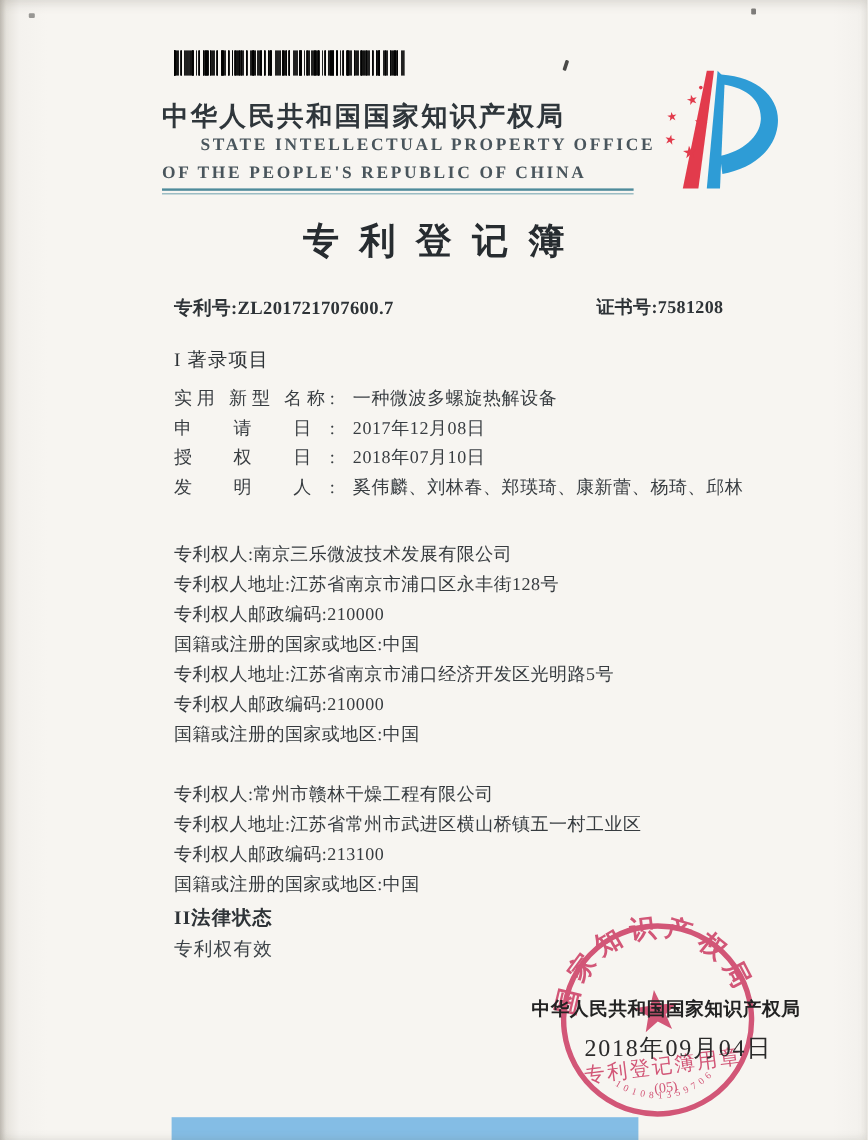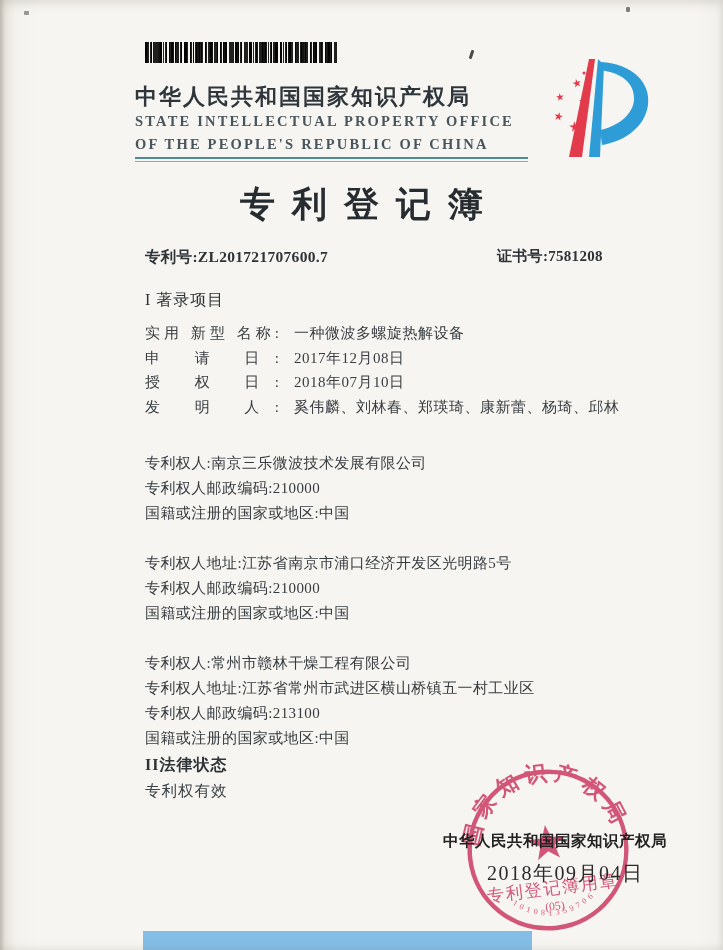--- a/index.html
+++ b/index.html
@@ -25,30 +25,30 @@
       repeating-linear-gradient(90deg,#20201f 0 2px,transparent 2px 5px),
       repeating-linear-gradient(90deg,#1a1a19 0 1px,transparent 1px 8px),
       repeating-linear-gradient(90deg,#141413 0 3px,transparent 3px 13px),
       repeating-linear-gradient(90deg,#222 0 1px,transparent 1px 3px);
     background-blend-mode:multiply;
   }
 
   
   .org-cn{left:135px;top:82px;font-size:22px;font-weight:bold;letter-spacing:2px;color:#2f363b;}
   .org-en{left:135px;font-size:14.5px;letter-spacing:2.2px;color:#49555c;font-weight:bold;}
-  .org-en.l1{top:113px;}
+  .org-en.l1{top:113px;margin-left:32px;}
   .org-en.l2{top:136px;text-align:center;}
   .divider{left:135px;top:157px;width:393px;height:5px;border-top:2.5px solid #4f8b9b;}
   .divider::after{content:"";position:absolute;left:0;top:2px;width:100%;border-top:1px solid #86aeb8;}
 
   
   .logo{left:543px;top:56px;width:118px;height:108px;}
 
   
-  .doc-title{left:0;top:181px;width:723px;text-align:center;font-size:35px;font-weight:bold;
+  .doc-title{left:0;top:181px;width:723px;text-align:center;font-size:30px;font-weight:bold;
     letter-spacing:17px;text-indent:17px;color:#272c30;}
 
   
   .patent-no{left:145px;top:247px;font-size:15.5px;font-weight:bold;color:#2e3337;letter-spacing:.3px;}
   .cert-no{left:497px;top:247px;font-size:15px;font-weight:bold;color:#2e3337;letter-spacing:.3px;}
 
   
   .sec1-head{left:145px;top:290px;font-size:16px;font-weight:normal;color:#2e3337;letter-spacing:1px;}
   .fields{left:145px;top:321px;width:470px;font-size:15px;color:#383d41;}
   .frow{height:24.5px;line-height:24.5px;white-space:nowrap;}
@@ -122,20 +122,21 @@
     <div class="frow">
       <span class="flabel">授 权 日:</span><span class="fvalue">2018年07月10日</span>
     </div>
     <div class="frow">
       <span class="flabel">发 明 人:</span><span class="fvalue">奚伟麟、刘林春、郑瑛琦、康新蕾、杨琦、邱林</span>
     </div>
   </div>
 
   <div class="abs pblock pb1">
     <div>专利权人:南京三乐微波技术发展有限公司</div>
+    <div>专利权人地址:江苏省南京市浦口区永丰街128号</div>
     <div>专利权人邮政编码:210000</div>
     <div>国籍或注册的国家或地区:中国</div>
   </div>
 
   <div class="abs pblock pb2">
     <div>专利权人地址:江苏省南京市浦口经济开发区光明路5号</div>
     <div>专利权人邮政编码:210000</div>
     <div>国籍或注册的国家或地区:中国</div>
   </div>
 

